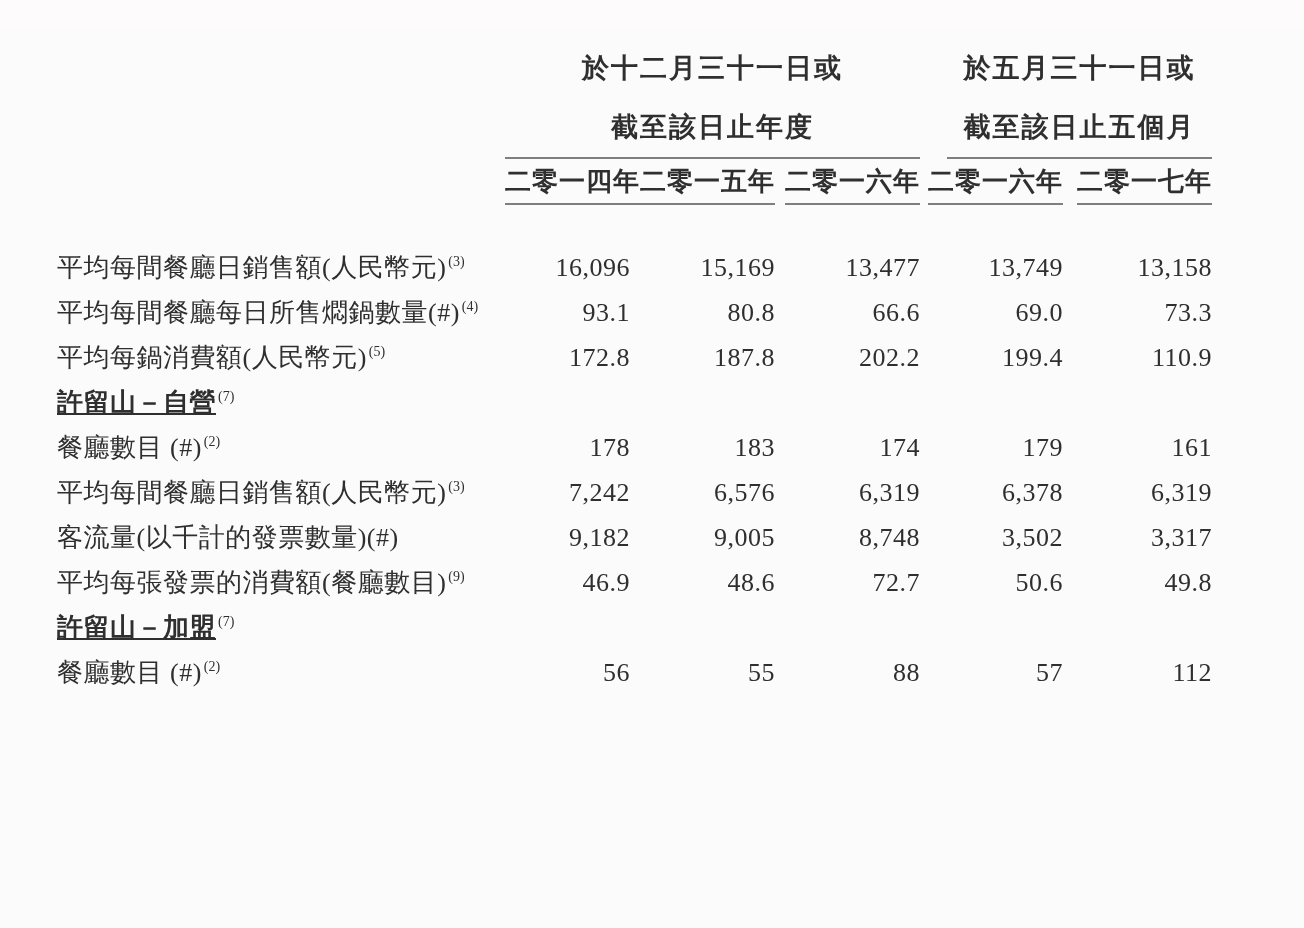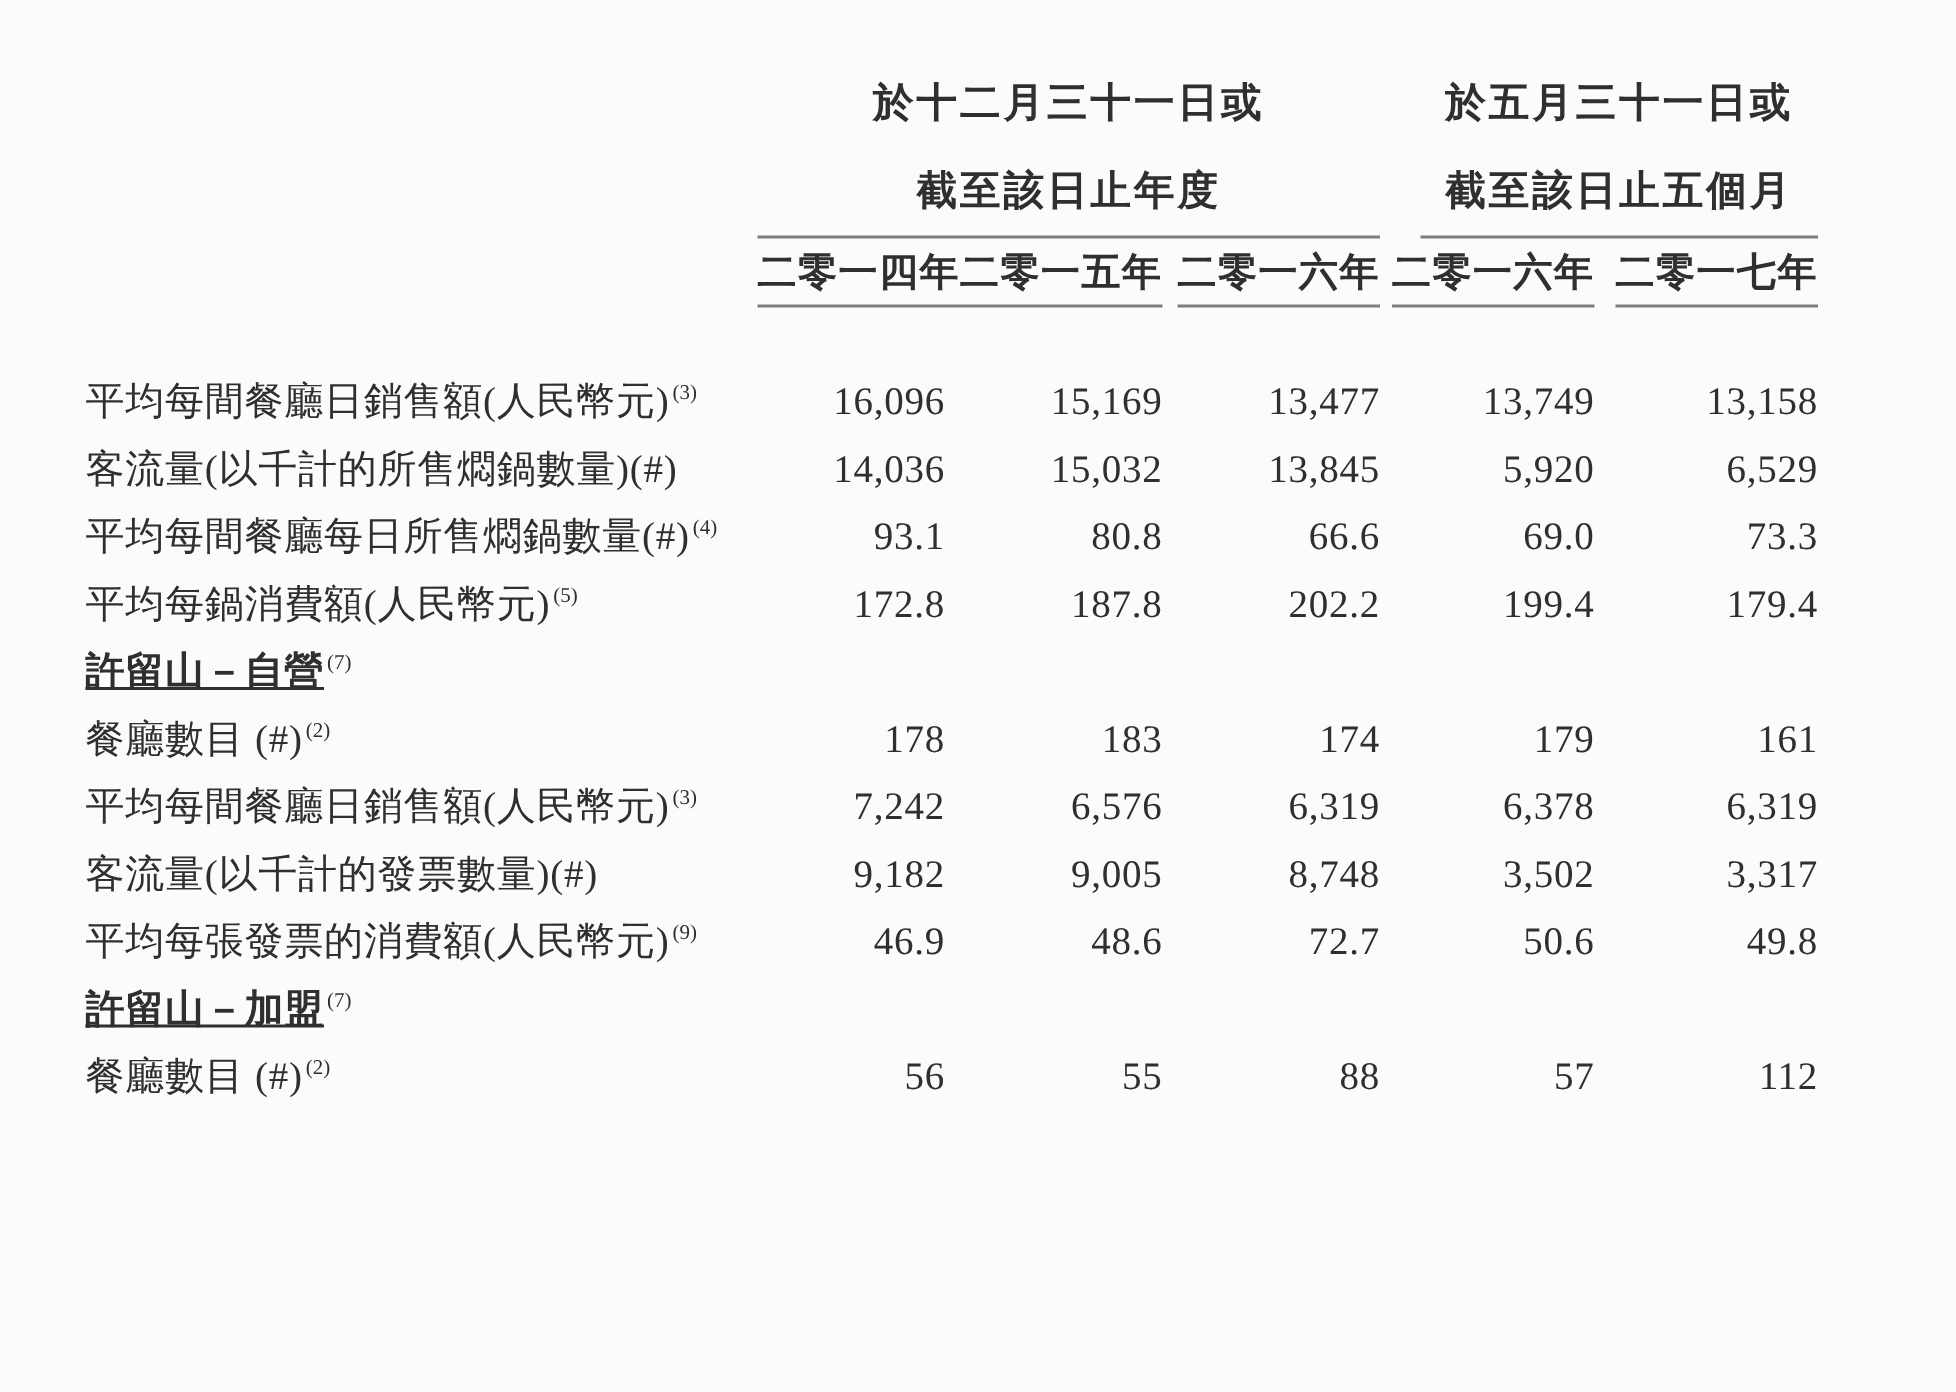--- a/index.html
+++ b/index.html
@@ -153,42 +153,34 @@
     <tbody id="table-body">
         <tr class="body-row">
       <td class="label-cell"><span class="lbl">平均每間餐廳日銷售額(人民幣元)</span><sup class="fn">(3)</sup></td>
       <td class="num-cell">16,096</td>
       <td class="num-cell">15,169</td>
       <td class="num-cell">13,477</td>
       <td class="num-cell">13,749</td>
       <td class="num-cell">13,158</td>
     </tr>
         <tr class="body-row">
-      <td class="label-cell"><span class="lbl">客流量(以千計的所售燜鍋數量)(#)</span></td>
-      <td class="num-cell">14,036</td>
-      <td class="num-cell">15,032</td>
-      <td class="num-cell">13,845</td>
-      <td class="num-cell">5,920</td>
-      <td class="num-cell">6,529</td>
-    </tr>
-        <tr class="body-row">
       <td class="label-cell"><span class="lbl">平均每間餐廳每日所售燜鍋數量(#)</span><sup class="fn">(4)</sup></td>
       <td class="num-cell">93.1</td>
       <td class="num-cell">80.8</td>
       <td class="num-cell">66.6</td>
       <td class="num-cell">69.0</td>
       <td class="num-cell">73.3</td>
     </tr>
         <tr class="body-row">
       <td class="label-cell"><span class="lbl">平均每鍋消費額(人民幣元)</span><sup class="fn">(5)</sup></td>
       <td class="num-cell">172.8</td>
       <td class="num-cell">187.8</td>
       <td class="num-cell">202.2</td>
       <td class="num-cell">199.4</td>
-      <td class="num-cell">179.4</td>
+      <td class="num-cell">110.9</td>
     </tr>
         <tr class="body-row section-row">
       <td class="label-cell"><span class="lbl">許留山－自營</span><sup class="fn">(7)</sup></td>
       <td class="num-cell"></td>
       <td class="num-cell"></td>
       <td class="num-cell"></td>
       <td class="num-cell"></td>
       <td class="num-cell"></td>
     </tr>
         <tr class="body-row">
@@ -209,21 +201,21 @@
     </tr>
         <tr class="body-row">
       <td class="label-cell"><span class="lbl">客流量(以千計的發票數量)(#)</span></td>
       <td class="num-cell">9,182</td>
       <td class="num-cell">9,005</td>
       <td class="num-cell">8,748</td>
       <td class="num-cell">3,502</td>
       <td class="num-cell">3,317</td>
     </tr>
         <tr class="body-row">
-      <td class="label-cell"><span class="lbl">平均每張發票的消費額(人民幣元)</span><sup class="fn">(9)</sup></td>
+      <td class="label-cell"><span class="lbl">平均每張發票的消費額(餐廳數目)</span><sup class="fn">(9)</sup></td>
       <td class="num-cell">46.9</td>
       <td class="num-cell">48.6</td>
       <td class="num-cell">72.7</td>
       <td class="num-cell">50.6</td>
       <td class="num-cell">49.8</td>
     </tr>
         <tr class="body-row section-row">
       <td class="label-cell"><span class="lbl">許留山－加盟</span><sup class="fn">(7)</sup></td>
       <td class="num-cell"></td>
       <td class="num-cell"></td>

